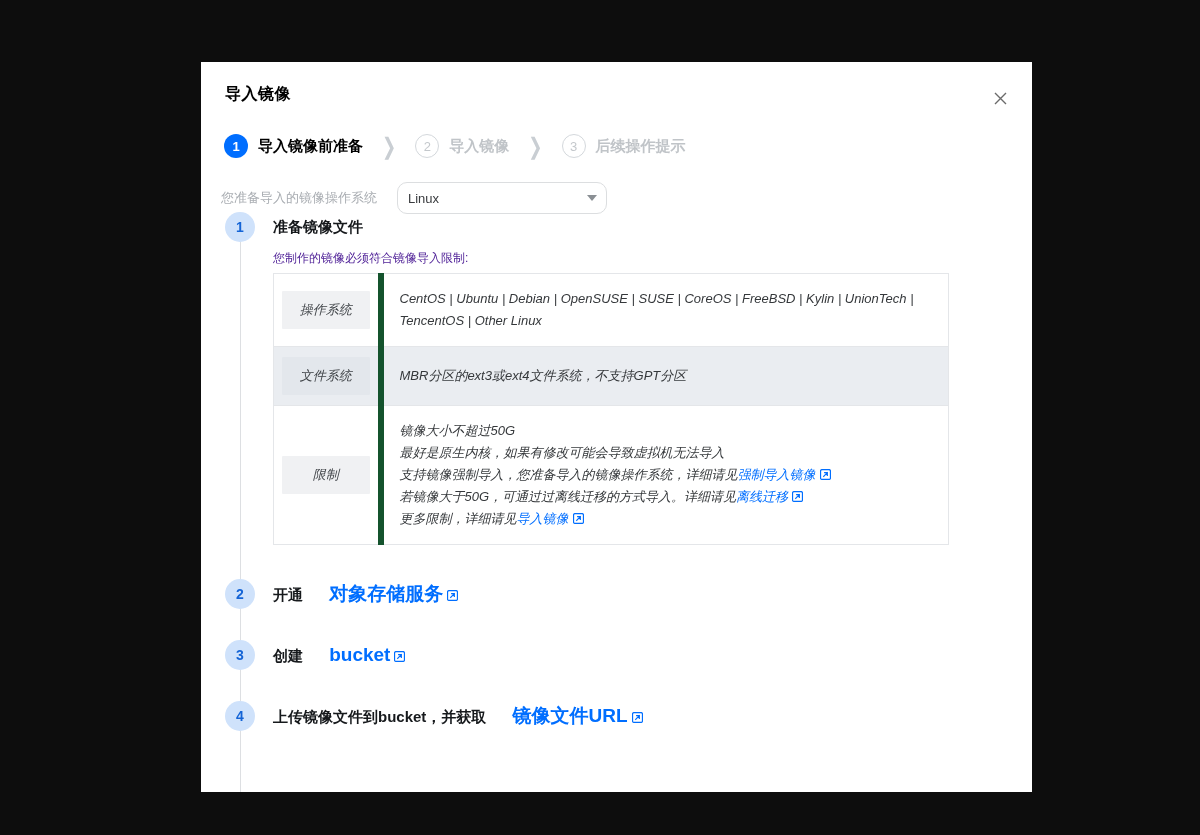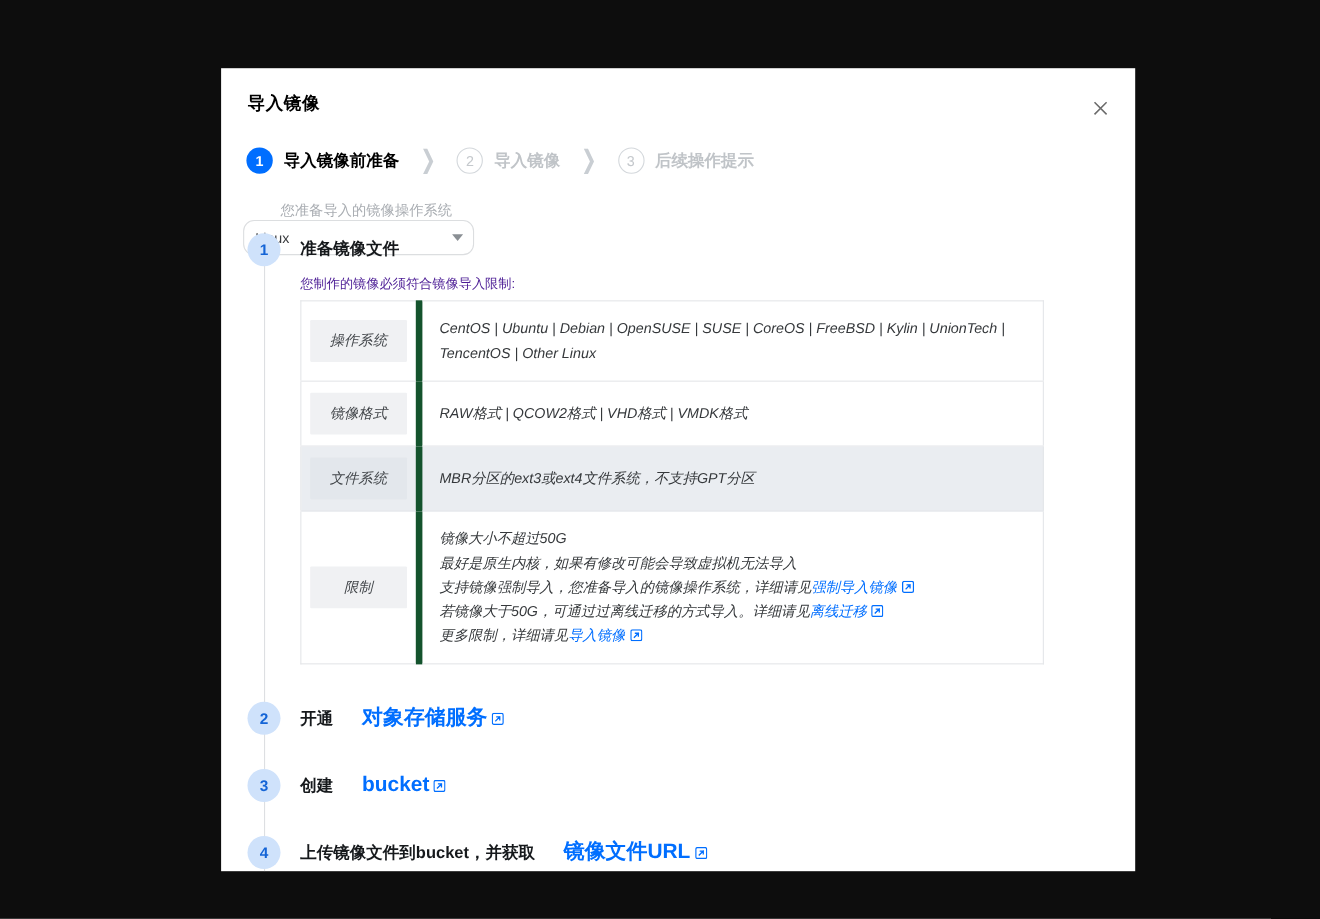--- a/index.html
+++ b/index.html
@@ -52,21 +52,21 @@
   .step.active .step-label { color: #000000; font-weight: bold; }
   .step.inactive .step-label { color: #c0c4c8; font-weight: bold; }
   .step-sep {
     margin: 0 19px; color: #c9ced3; font-size: 17px;
     font-weight: normal; transform: scaleY(1.35);
   }
 
   
   .os-row {
     position: absolute; left: 20px; top: 120px;
-    display: flex; align-items: flex-end; flex-direction: column;
+    display: flex; align-items: center;
   }
   .os-label { font-size: 13px; color: #a9adb2; width: 176px; }
   .select-box {
     width: 210px; height: 32px;
     border: 1px solid #dcdee0; background: #fff; border-radius: 10px;
     display: flex; align-items: center; padding: 0 10px;
     font-size: 13px; color: #3a3c3f; position: relative; cursor: pointer;
   }
   .select-caret {
     position: absolute; right: 9px; top: 50%; transform: translateY(-50%);
@@ -189,28 +189,20 @@
 
         <table class="limits">
           <tbody>
             <tr>
               <td class="key">
                 <span>操作系统</span>
               </td>
               <td class="val">
                 <div class="line">CentOS | Ubuntu | Debian | OpenSUSE | SUSE | CoreOS | FreeBSD | Kylin | UnionTech |</div>
                 <div class="line">TencentOS | Other Linux</div>
-              </td>
-            </tr>
-            <tr>
-              <td class="key">
-                <span>镜像格式</span>
-              </td>
-              <td class="val">
-                <div class="line">RAW格式 | QCOW2格式 | VHD格式 | VMDK格式</div>
               </td>
             </tr>
             <tr class="hl">
               <td class="key">
                 <span>文件系统</span>
               </td>
               <td class="val">
                 <div class="line">MBR分区的ext3或ext4文件系统，不支持GPT分区</div>
               </td>
             </tr>

